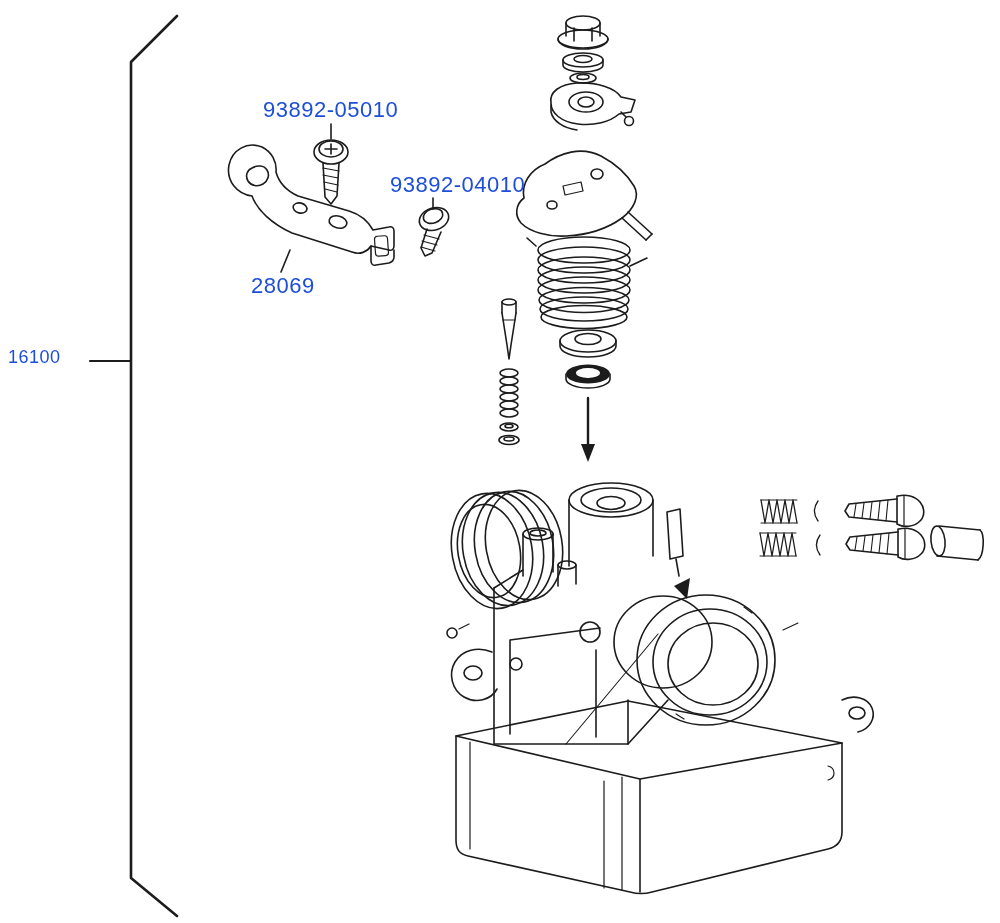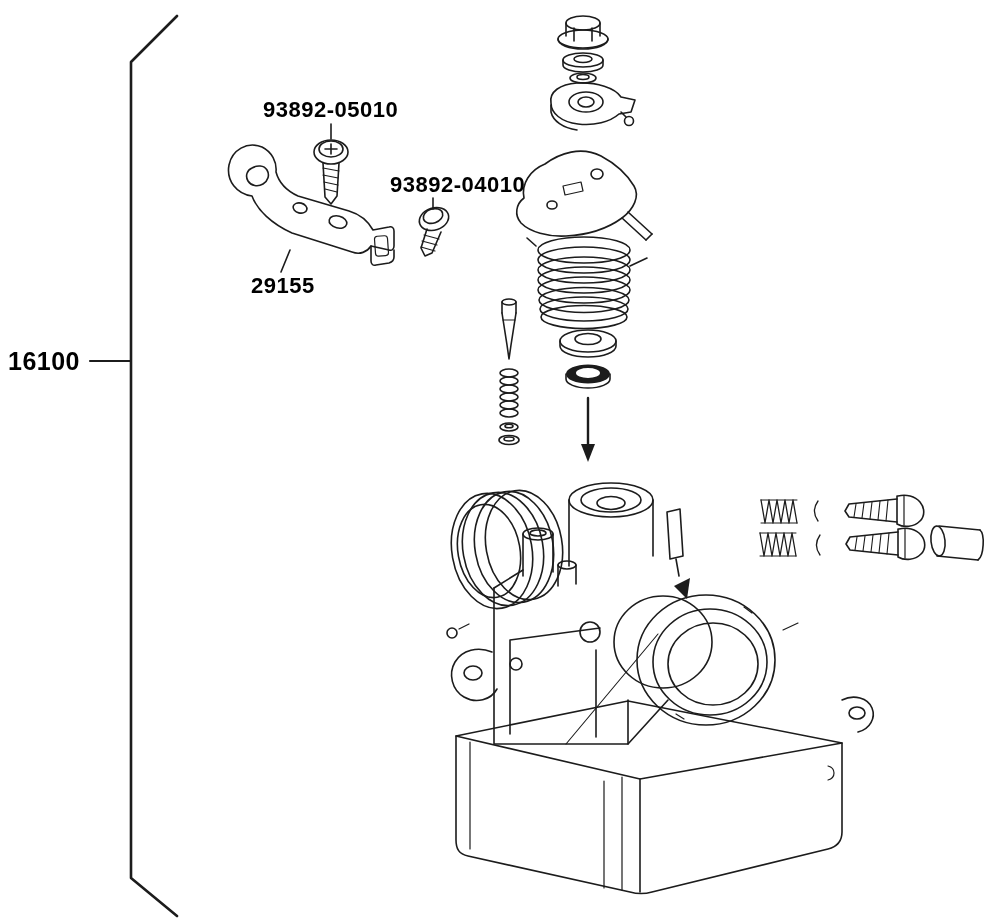--- a/index.html
+++ b/index.html
@@ -2,24 +2,24 @@
 <html><head>
 <meta charset="utf-8">
 <style>
   html,body{margin:0;padding:0;background:#ffffff;}
   .canvas{
     position:relative;width:1000px;height:923px;background:#ffffff;
     font-family:"Liberation Sans",sans-serif;overflow:hidden;
   }
   .canvas svg{position:absolute;left:0;top:0;}
   .part-label{
-    position:absolute;font-weight:bold;color:#000000;white-space:nowrap;
+    position:absolute;font-weight:normal;color:#1d4ed8;white-space:nowrap;
     letter-spacing:0.5px;
   }
-  .lbl-16100{left:8px;top:347px;font-size:25px;}
+  .lbl-16100{left:8px;top:347px;font-size:18px;}
   .lbl-05010{left:263px;top:97px;font-size:22px;}
   .lbl-04010{left:358px;top:172px;font-size:22px;margin-left:32px;}
   .lbl-16068{left:251px;top:273px;font-size:22px;}
 </style>
 </head>
 <body>
 
 <div class="canvas">
 
   <svg width="1000" height="923" viewBox="0 0 1000 923">
@@ -252,15 +252,15 @@
 
     </g>
   </svg>
 
   <div class="part-label lbl-16100">16100</div>
 
   <div class="part-label lbl-05010">93892-05010</div>
 
   <div class="part-label lbl-04010">93892-04010</div>
 
-  <div class="part-label lbl-16068">29155</div>
+  <div class="part-label lbl-16068">28069</div>
 
 </div>
 
 </body></html>

